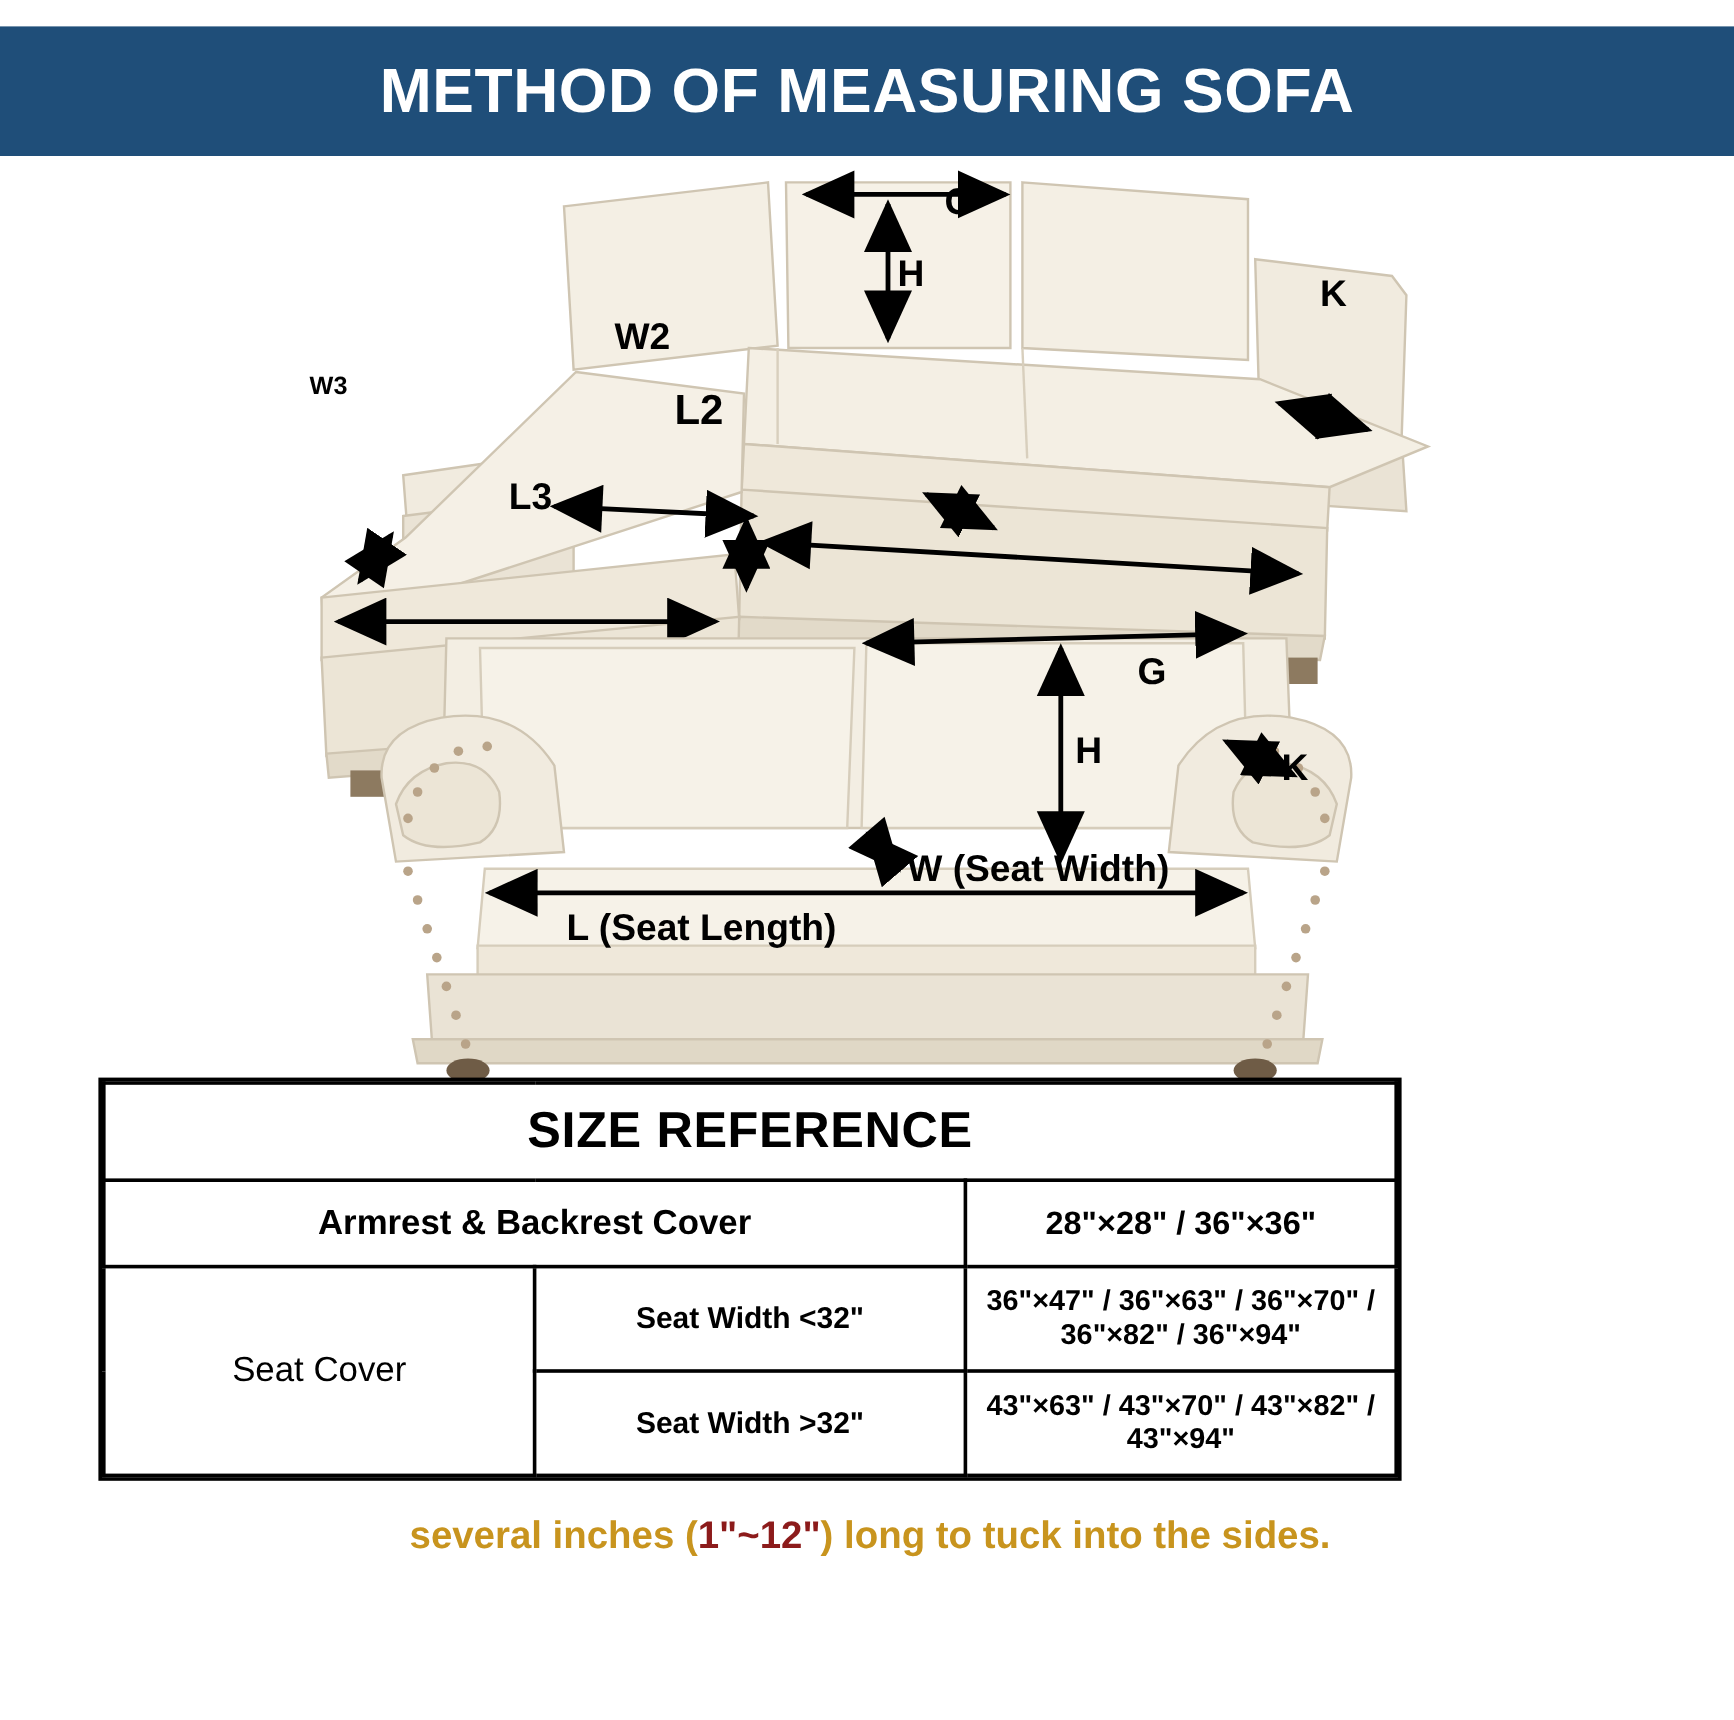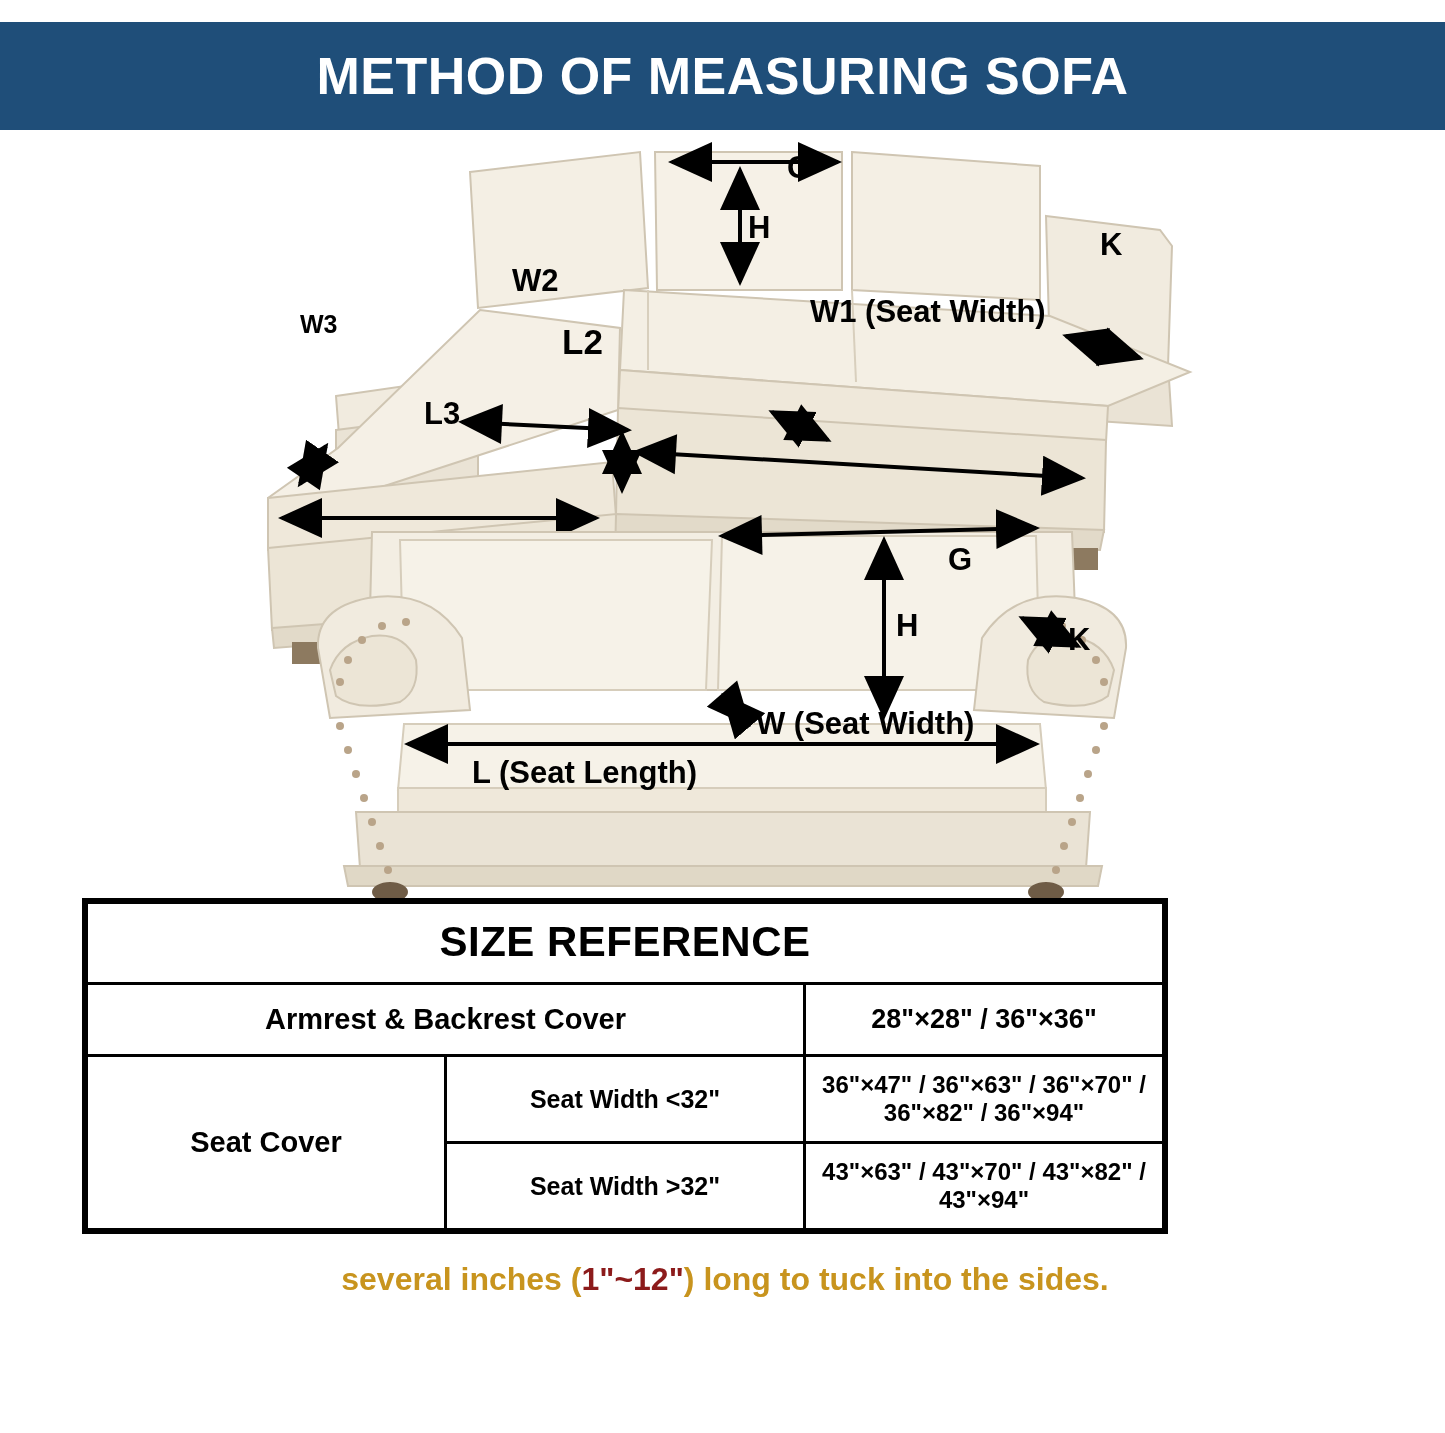--- a/index.html
+++ b/index.html
@@ -85,21 +85,21 @@
     border-left: none;
     border-right: none;
   }
   td.row-head {
     font-size: 29px;
     font-weight: bold;
     padding: 18px 6px;
   }
   td.row-head-left {
     font-size: 29px;
-    font-weight: bold;
+    font-weight: normal;
     border-left: none;
   }
   td.sub-head {
     font-size: 25px;
     font-weight: bold;
     padding: 16px 6px;
   }
   td.values {
     font-size: 27px;
     font-weight: bold;
@@ -260,23 +260,22 @@
 
       <line x1="748" y1="594" x2="724" y2="566" stroke="#000" stroke-width="4" marker-start="url(#arrL)" marker-end="url(#arrR)"></line>
 
       <line x1="408" y1="614" x2="1036" y2="614" stroke="#000" stroke-width="4" marker-start="url(#arrL)" marker-end="url(#arrR)"></line>
     </g>
   </svg>
 
   <span class="lbl" style="left:787px; top:20px; font-size:31px;">G</span>
   <span class="lbl" style="left:748px; top:80px; font-size:31px;">H</span>
   <span class="lbl" style="left:1100px; top:97px; font-size:31px;">K</span>
-  <span class="lbl" style="left:810px; top:164px; font-size:31px;">W1 (Seat Width)</span>
   <span class="lbl" style="left:512px; top:133px; font-size:31px;">W2</span>
-  <span class="lbl" style="left:258px; top:180px; font-size:25px;margin-left:42px;">W3</span>
+  <span class="lbl" style="left:258px; top:180px; font-size:21px;">W3</span>
   <span class="lbl" style="left:562px; top:192px; font-size:35px;">L2</span>
   <span class="lbl" style="left:424px; top:266px; font-size:31px;">L3</span>
 
   <span class="lbl" style="left:948px; top:412px; font-size:31px;">G</span>
   <span class="lbl" style="left:896px; top:478px; font-size:31px;">H</span>
   <span class="lbl" style="left:1068px; top:492px; font-size:31px;">K</span>
   <span class="lbl" style="left:756px; top:576px; font-size:31px;">W (Seat Width)</span>
   <span class="lbl" style="left:472px; top:625px; font-size:31px;">L (Seat Length)</span>
 </div>
 

